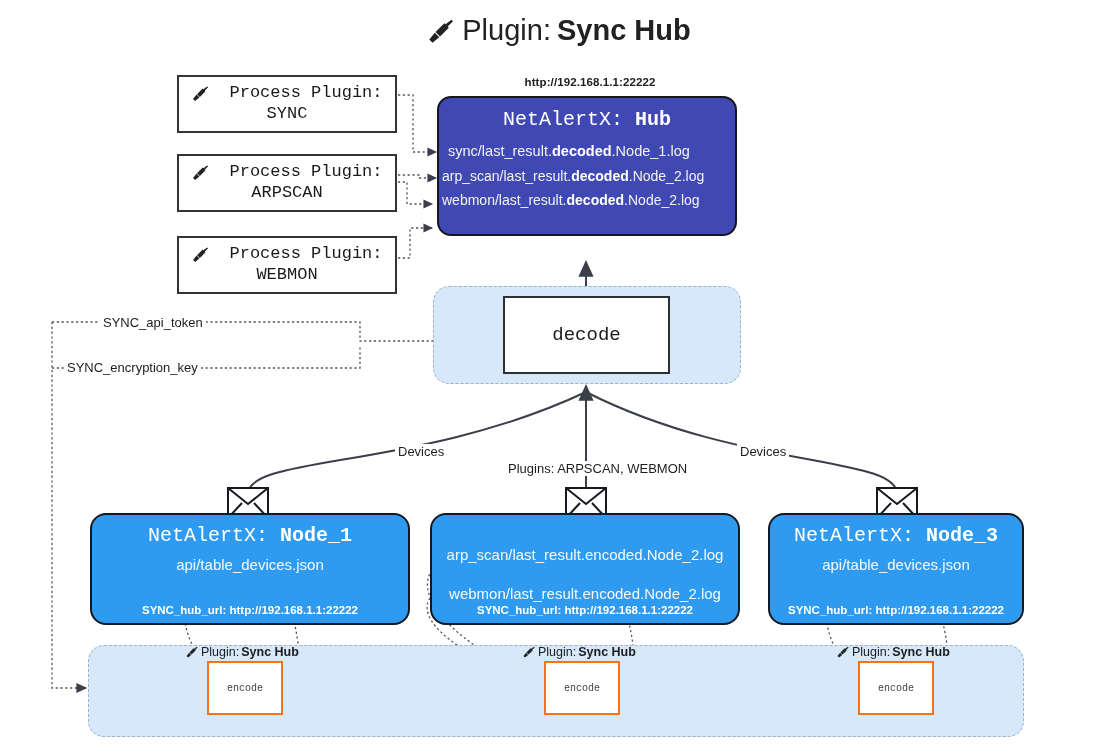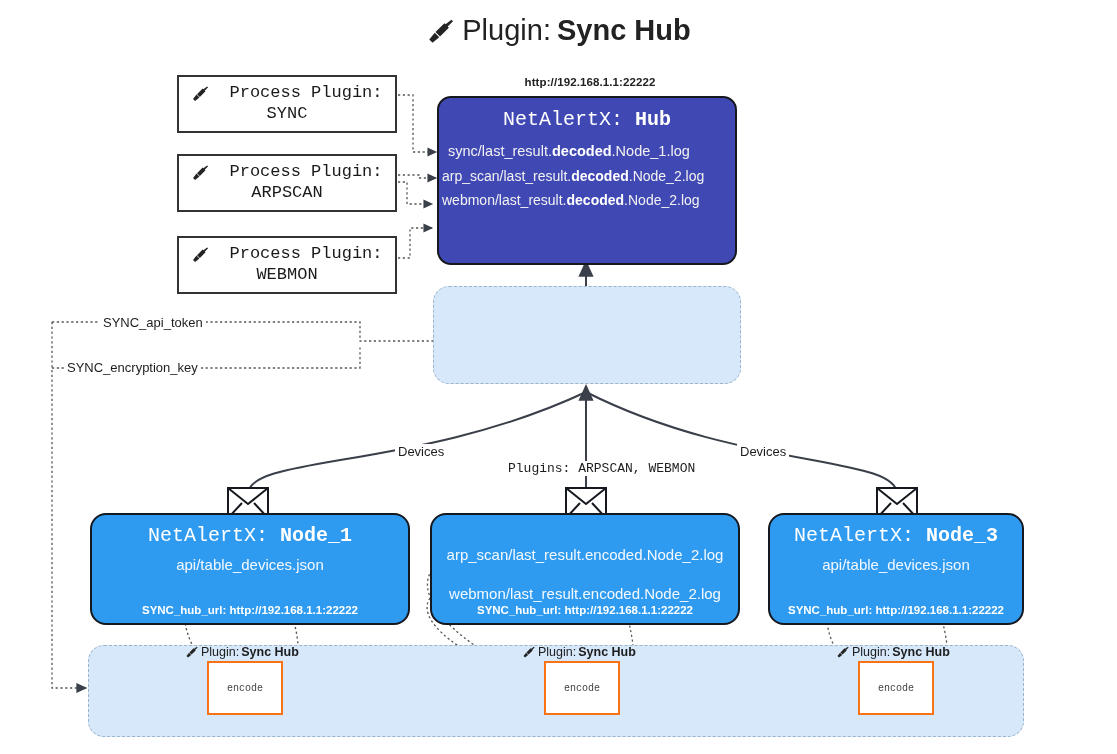--- a/index.html
+++ b/index.html
@@ -42,21 +42,21 @@
   }
   .procbox .l1{display:flex;align-items:center;gap:19px;white-space:nowrap;justify-content:center;}
   .procbox .plug{display:inline-block;width:19px;height:19px;vertical-align:-3px;}
 
   
   #hub-url{
     left:440px;top:76px;width:300px;text-align:center;
     font-size:11.5px;font-weight:700;color:#222;letter-spacing:.1px;
   }
   #hub{
-    left:437px;top:96px;width:300px;height:169px;
+    left:437px;top:96px;width:300px;height:140px;
     background:#4048b4;
     border:2px solid #16181f;
     border-radius:14px;
     color:#ffffff;
     padding-top:10px;
   }
   #hub .hub-title{
     font-family:"Liberation Mono", monospace;
     font-size:20px;text-align:center;color:#ffffff;margin-bottom:8px;
   }
@@ -238,27 +238,28 @@
     </div>
     <div class="logline wide">
       <span>arp_scan/last_result.</span><b>decoded</b><span>.Node_2.log</span>
     </div>
     <div class="logline wide">
       <span>webmon/last_result.</span><b>decoded</b><span>.Node_2.log</span>
     </div>
   </div>
 
   <div class="abs bluebox" id="decodewrap"></div>
+  <div class="abs" id="decodebox">decode</div>
 
   <div class="abs edgelabel" style="left:100px;top:315px;">SYNC_api_token</div>
   <div class="abs edgelabel" style="left:64px;top:360px;">SYNC_encryption_key</div>
 
   <div class="abs edgelabel" style="left:395px;top:444px;">Devices</div>
   <div class="abs edgelabel" style="left:737px;top:444px;">Devices</div>
-  <div class="abs edgelabel" style="left:505px;top:461px;font-family:Liberation Mono, monospace;">Plugins: ARPSCAN, WEBMON</div>
+  <div class="abs edgelabel" style="left:505px;top:461px;">Plugins: ARPSCAN, WEBMON</div>
 
   <div class="abs" style="left:227px;top:487px;">
     <svg class="envelope" viewBox="0 0 42 32" aria-hidden="true">
       <rect x="1" y="1" width="40" height="30" fill="#ffffff" stroke="#16181f" stroke-width="2"></rect>
       <path d="M1,1 L21,17 L41,1 M1,31 L15,16 M41,31 L27,16" fill="none" stroke="#16181f" stroke-width="2"></path>
     </svg>
   </div>
   <div class="abs" style="left:565px;top:487px;">
     <svg class="envelope" viewBox="0 0 42 32" aria-hidden="true">
       <rect x="1" y="1" width="40" height="30" fill="#ffffff" stroke="#16181f" stroke-width="2"></rect>

